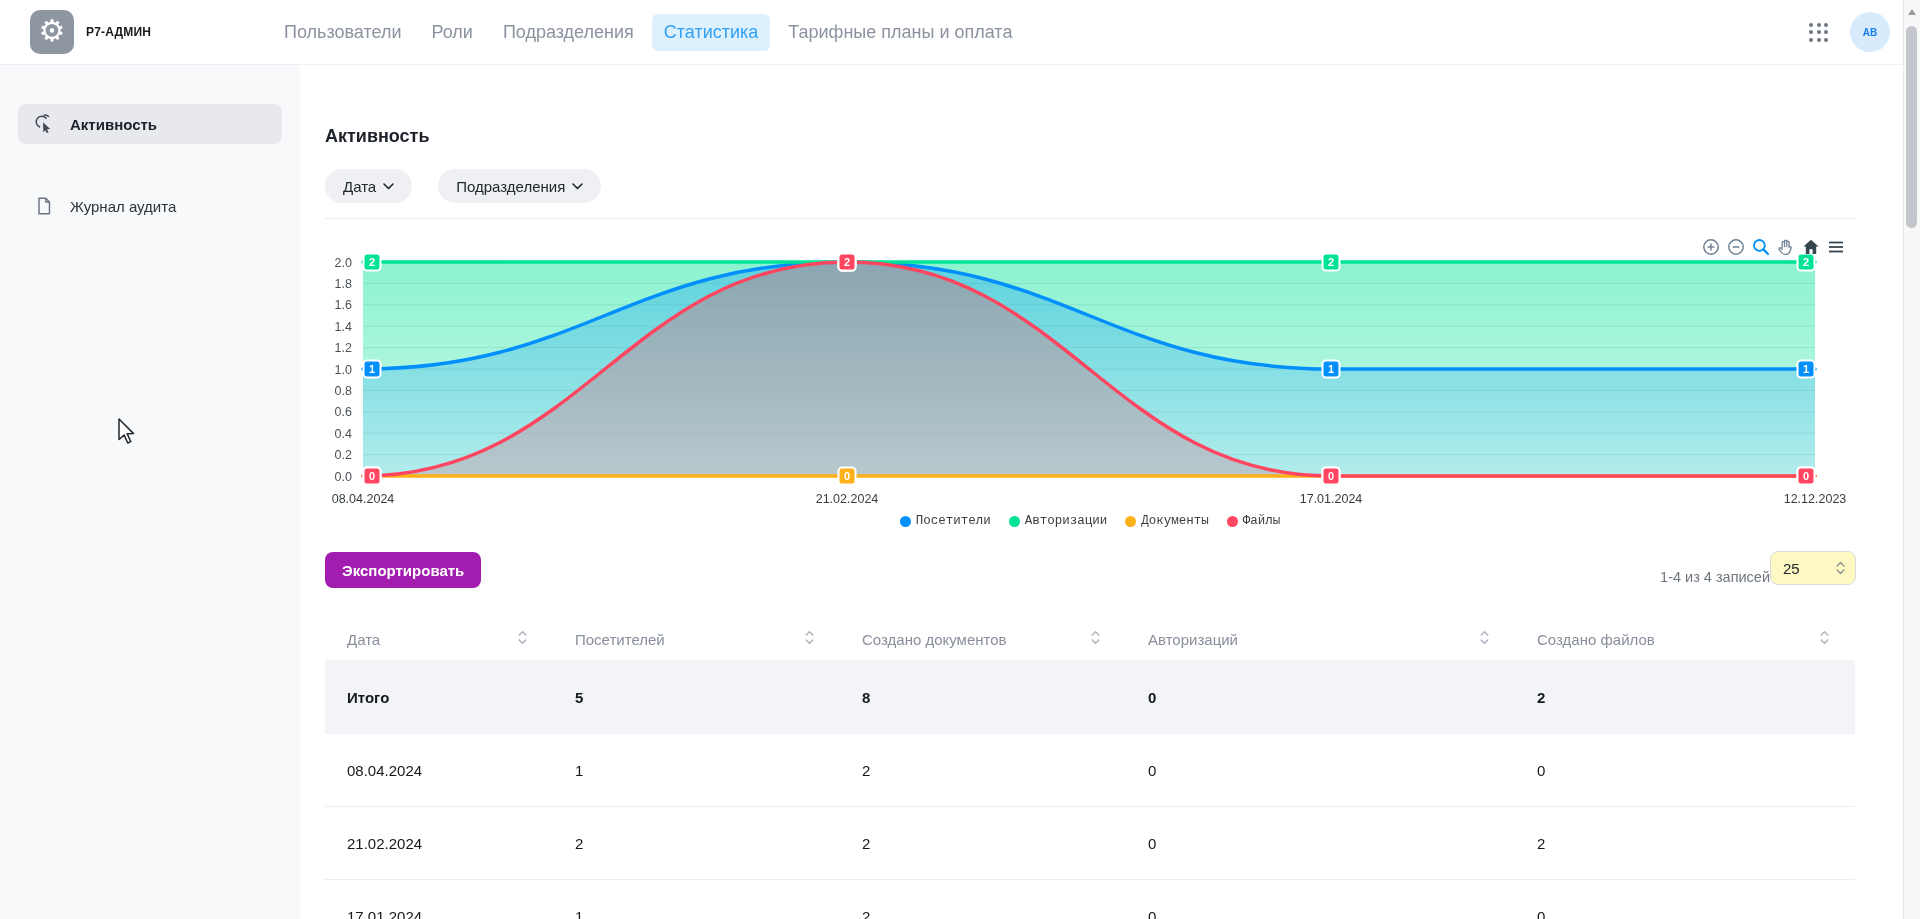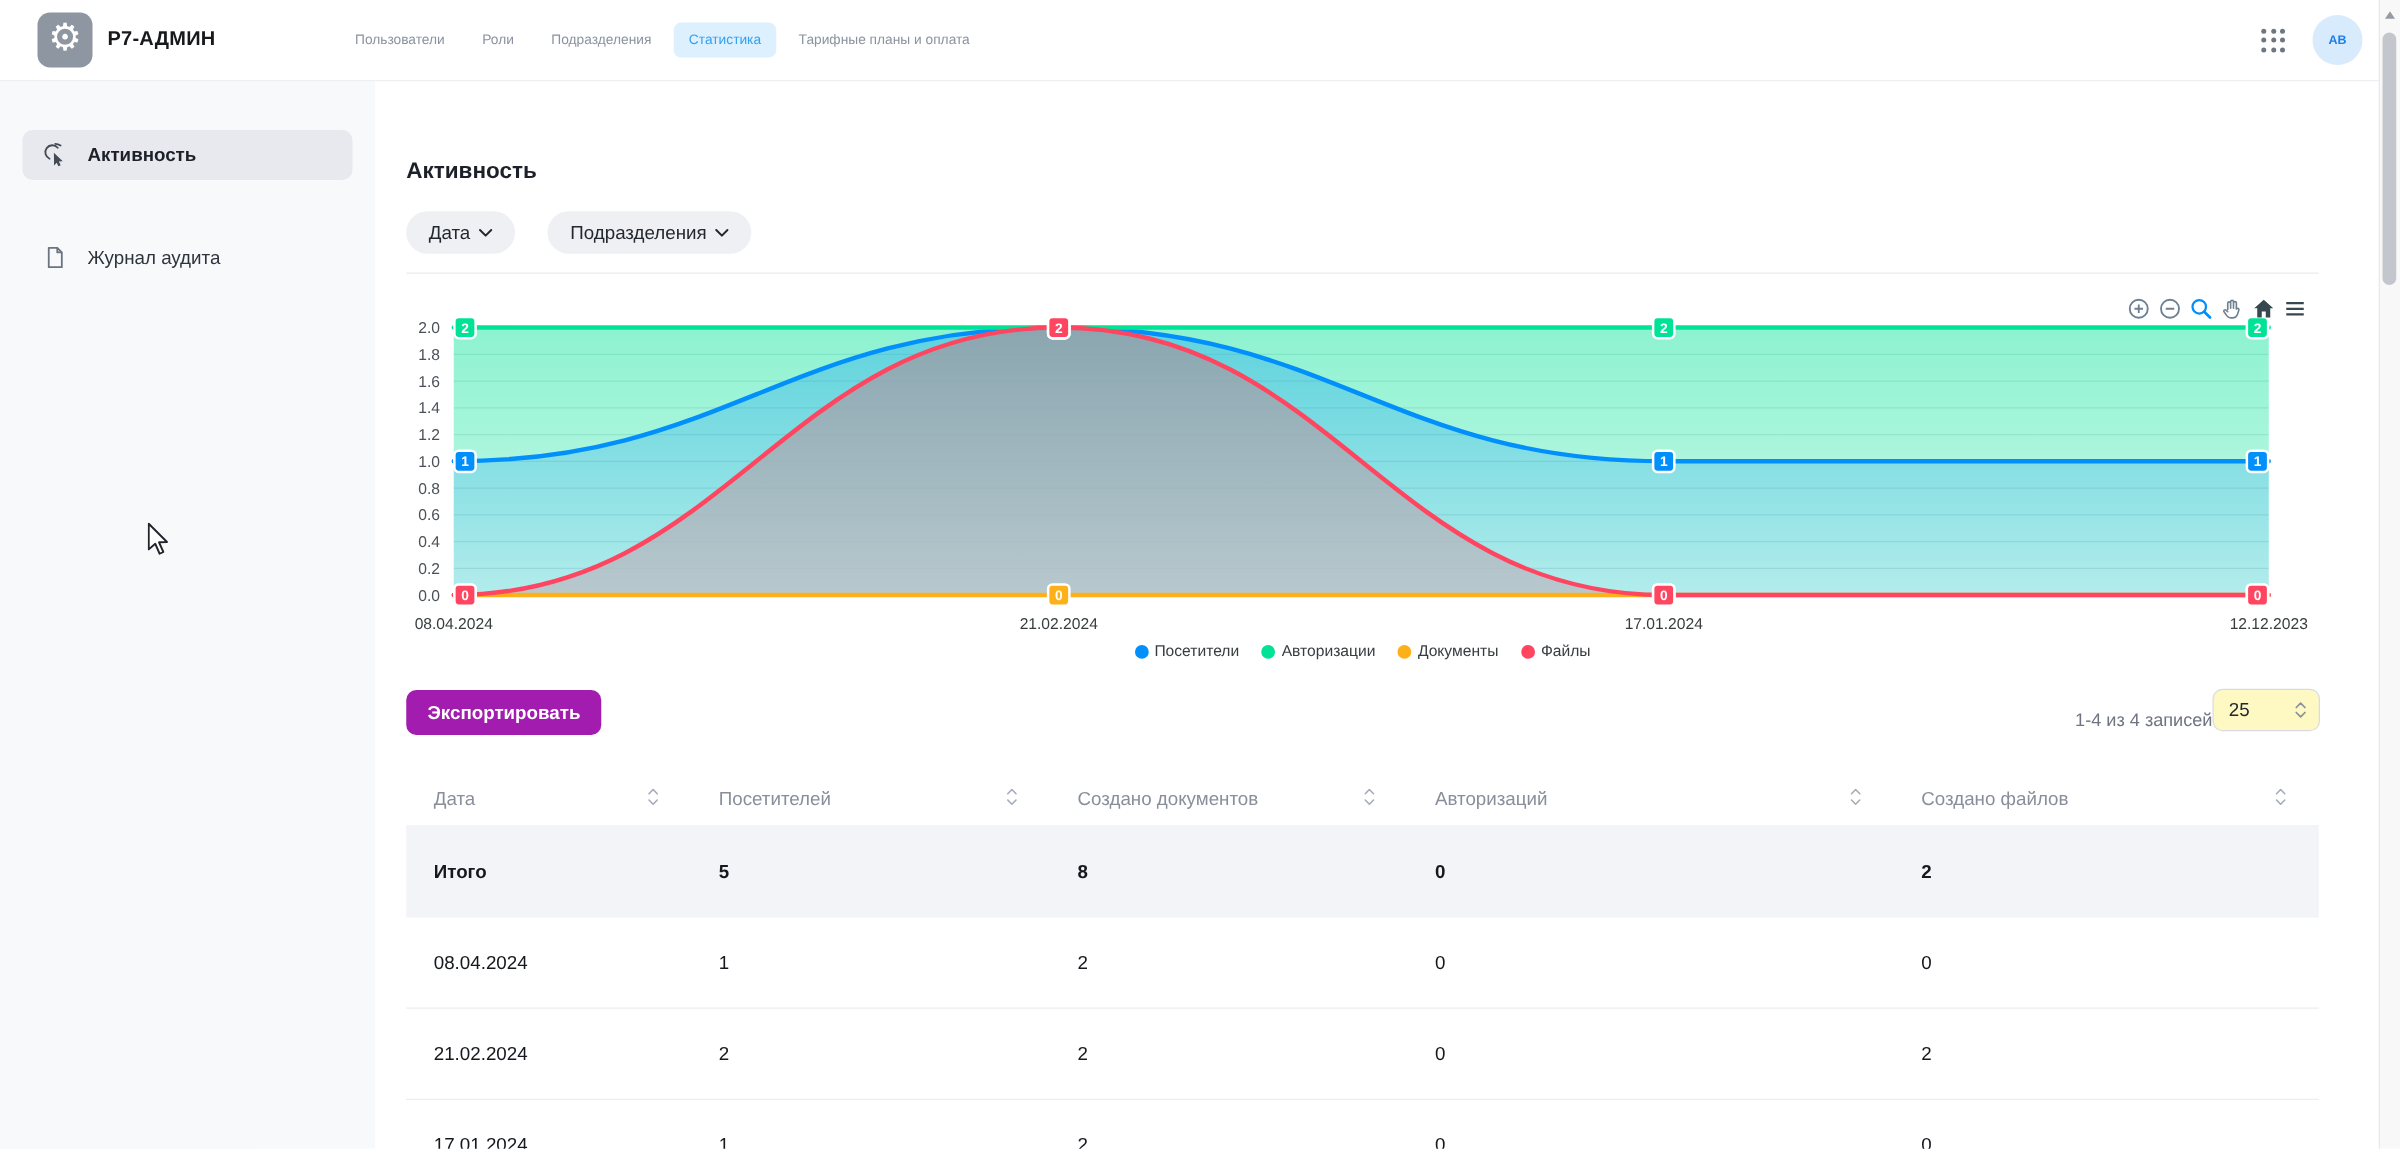--- a/index.html
+++ b/index.html
@@ -6,23 +6,23 @@
     font-family:"Liberation Sans","DejaVu Sans",sans-serif;color:#15181d;}
   #app{position:relative;width:1920px;height:919px;}
 
   
   .header{position:absolute;left:0;top:0;width:1920px;height:64px;background:#fff;
     border-bottom:1px solid #edeff2;z-index:5;}
   .logo-wrap{position:absolute;left:30px;top:10px;display:flex;align-items:center;gap:12px;cursor:pointer;}
   .logo-box{width:44px;height:44px;border-radius:10px;background:#8e96a2;display:flex;
     align-items:center;justify-content:center;}
   .logo-gear{font-family:"DejaVu Sans",sans-serif;font-size:30px;color:#fff;line-height:1;margin-top:-2px;}
-  .brand{font-size:16px;font-weight:bold;color:#17191d;letter-spacing:.2px;text-align:center;}
+  .brand{font-size:12px;font-weight:bold;color:#17191d;letter-spacing:.2px;text-align:center;}
   .main-nav{position:absolute;left:272px;top:0;height:64px;display:flex;align-items:center;gap:6px;}
-  .nav-item{font-size:11px;color:#8b93a0;padding:8px 12px;border-radius:6px;cursor:pointer;white-space:nowrap;}
+  .nav-item{font-size:18px;color:#8b93a0;padding:8px 12px;border-radius:6px;cursor:pointer;white-space:nowrap;}
   .nav-item.active{color:#33a1f2;background:#ddf0fd;}
   .header-right{position:absolute;right:30px;top:0;height:64px;display:flex;align-items:center;gap:22px;}
   .apps-grid{display:grid;grid-template-columns:repeat(3,4px);grid-template-rows:repeat(3,4px);
     gap:3.5px;cursor:pointer;}
   .apps-grid i{width:4px;height:4px;border-radius:50%;background:#6e7680;}
   .avatar{width:40px;height:40px;border-radius:50%;background:#d7ebfd;color:#1d7fe8;font-weight:bold;
     font-size:10px;display:flex;align-items:center;justify-content:center;cursor:pointer;}
 
   
   .sidebar{position:absolute;left:0;top:64px;width:300px;height:855px;background:#f8f9fb;}
@@ -37,21 +37,21 @@
   .filters{position:absolute;left:325px;top:169px;display:flex;gap:26px;}
   .pill{height:34px;background:#eef0f3;border-radius:17px;display:flex;align-items:center;gap:7px;
     padding:0 18px;font-size:15px;color:#23272e;cursor:pointer;}
   .divider{position:absolute;left:325px;top:218px;width:1530px;height:1px;background:#e9ebee;}
 
   
   .chart-toolbar{position:absolute;top:238px;right:75px;display:flex;align-items:center;gap:7px;z-index:3;}
   .tb-icon{width:18px;height:18px;cursor:pointer;display:flex;align-items:center;justify-content:center;}
   #chart-svg{position:absolute;left:325px;top:230px;}
   .legend{position:absolute;left:325px;top:514px;width:1530px;display:flex;justify-content:center;
-    gap:18px;align-items:center;}
+    gap:18px;align-items:center;font-family:Liberation Mono, monospace;}
   .legend-item{display:flex;align-items:center;gap:5px;cursor:pointer;}
   .legend-dot{width:11px;height:11px;border-radius:50%;}
   .legend-label{font-size:12.5px;color:#373d3f;}
 
   
   .export-btn{position:absolute;left:325px;top:552px;height:36px;padding:0 17px;background:#a21caf;
     color:#fff;border:none;border-radius:8px;font-size:15px;font-weight:bold;cursor:pointer;
     font-family:inherit;}
   .records-row{position:absolute;right:64px;top:551px;display:flex;align-items:flex-end;}
   .records-text{font-size:14.5px;color:#6e7580;}

